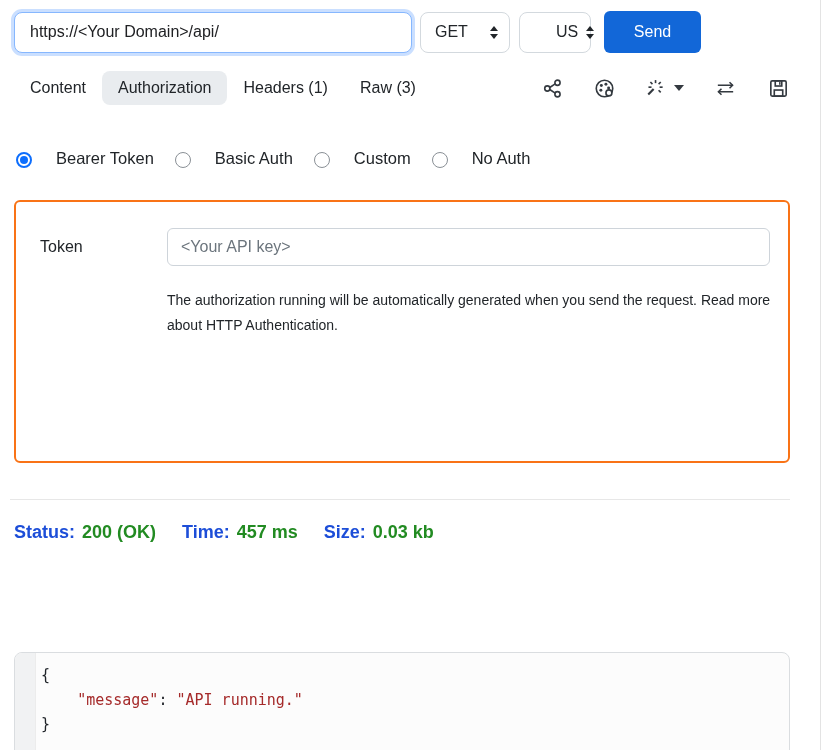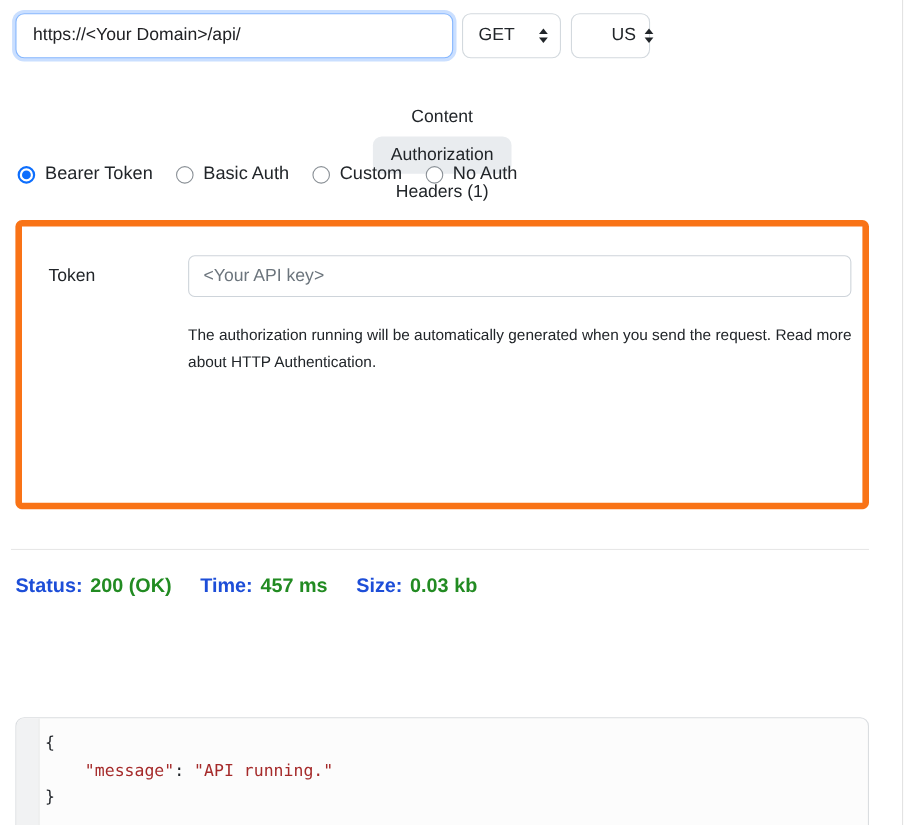--- a/index.html
+++ b/index.html
@@ -21,42 +21,42 @@
   .select-get { width:90px; margin-left:8px; }
   .select-locale { width:72px; margin-left:9px;padding-left:36px; }
   .updown { display:flex; flex-direction:column; gap:3px; margin-left:8px; }
   .tri-up { width:0; height:0; border-left:4px solid transparent; border-right:4px solid transparent; border-bottom:5px solid #212529; }
   .tri-down { width:0; height:0; border-left:4px solid transparent; border-right:4px solid transparent; border-top:5px solid #212529; }
   .send-btn { width:97px; height:42px; margin-left:13px; border:none; border-radius:6px;
     background:#1267d8; color:#fff; font-size:16px; cursor:pointer;
     font-family:"Liberation Sans", sans-serif; }
 
   
-  .tab-row { position:absolute; top:90px; left:0; width:776px; height:38px;
-    display:flex; align-items:center;flex-direction:column; }
+  .tab-row { position:absolute; top:69px; left:0; width:776px; height:38px;
+    display:flex; align-items:center; }
   .tab { padding:8px 16px; font-size:16px; color:#212529; border-radius:8px;
     cursor:pointer; white-space:nowrap; }
   .tab.active { background:#e9ecef; }
   .toolbar { margin-left:auto; display:flex; align-items:center; gap:29px; }
   .icon-btn { display:flex; align-items:center; cursor:pointer; }
   .icon-btn svg { display:block; }
   .caret-down { width:0; height:0; border-left:5px solid transparent; border-right:5px solid transparent;
     border-top:6px solid #343a40; margin-left:6px; }
 
   
   .auth-row { position:absolute; top:149px; left:2px; display:flex; align-items:center; gap:21px; }
-  .auth-option { display:flex; align-items:center; gap:9px; cursor:pointer; font-size:16.5px; }
+  .auth-option { display:flex; align-items:flex-end; gap:24px; cursor:pointer; font-size:16.5px; }
   .radio { width:16px; height:16px; border-radius:50%; border:1px solid #8a9096; background:#fff; flex:0 0 auto; }
   .radio.selected { border:2px solid #0d6efd; position:relative; }
   .radio.selected::after { content:""; position:absolute; left:2px; top:2px; width:8px; height:8px;
     border-radius:50%; background:#0d6efd; }
 
   
   .token-panel { position:absolute; top:200px; left:0; width:776px; height:263px;
-    border:6px solid #f97316; border-radius:6px; background:#fff; }
+    border:2px solid #f97316; border-radius:6px; background:#fff; }
   .token-row { position:absolute; top:26px; left:0; width:776px; display:flex; align-items:center; }
   .token-label { margin-left:24px; font-size:16px; color:#212529; width:127px; }
   .token-input { width:603px; height:38px; border:1px solid #ced4da; border-radius:6px;
     padding:0 13px; font-size:16px; font-family:"Liberation Sans", sans-serif; color:#212529; outline:none; }
   .token-input::placeholder { color:#6c757d; opacity:1; }
   .token-help { position:absolute; top:86px; left:151px; width:610px; font-size:14px;
     line-height:25px; color:#212529; }
 
   .divider { position:absolute; top:499px; left:-4px; width:780px; height:1px; background:#e7e7e7; }
 
@@ -99,20 +99,21 @@
             <span class="tri-down"></span>
         </span>
       </div>
       <div class="select-box select-locale">
         <span>US</span>
         <span class="updown">
           <span class="tri-up"></span>
             <span class="tri-down"></span>
         </span>
       </div>
+      <button class="send-btn">Send</button>
     </div>
 
     <div class="tab-row">
       <div class="tab">Content</div>
       <div class="tab active">Authorization</div>
       <div class="tab">Headers (1)</div>
       <div class="tab">Raw (3)</div>
 
       <div class="toolbar">
         <span class="icon-btn">

